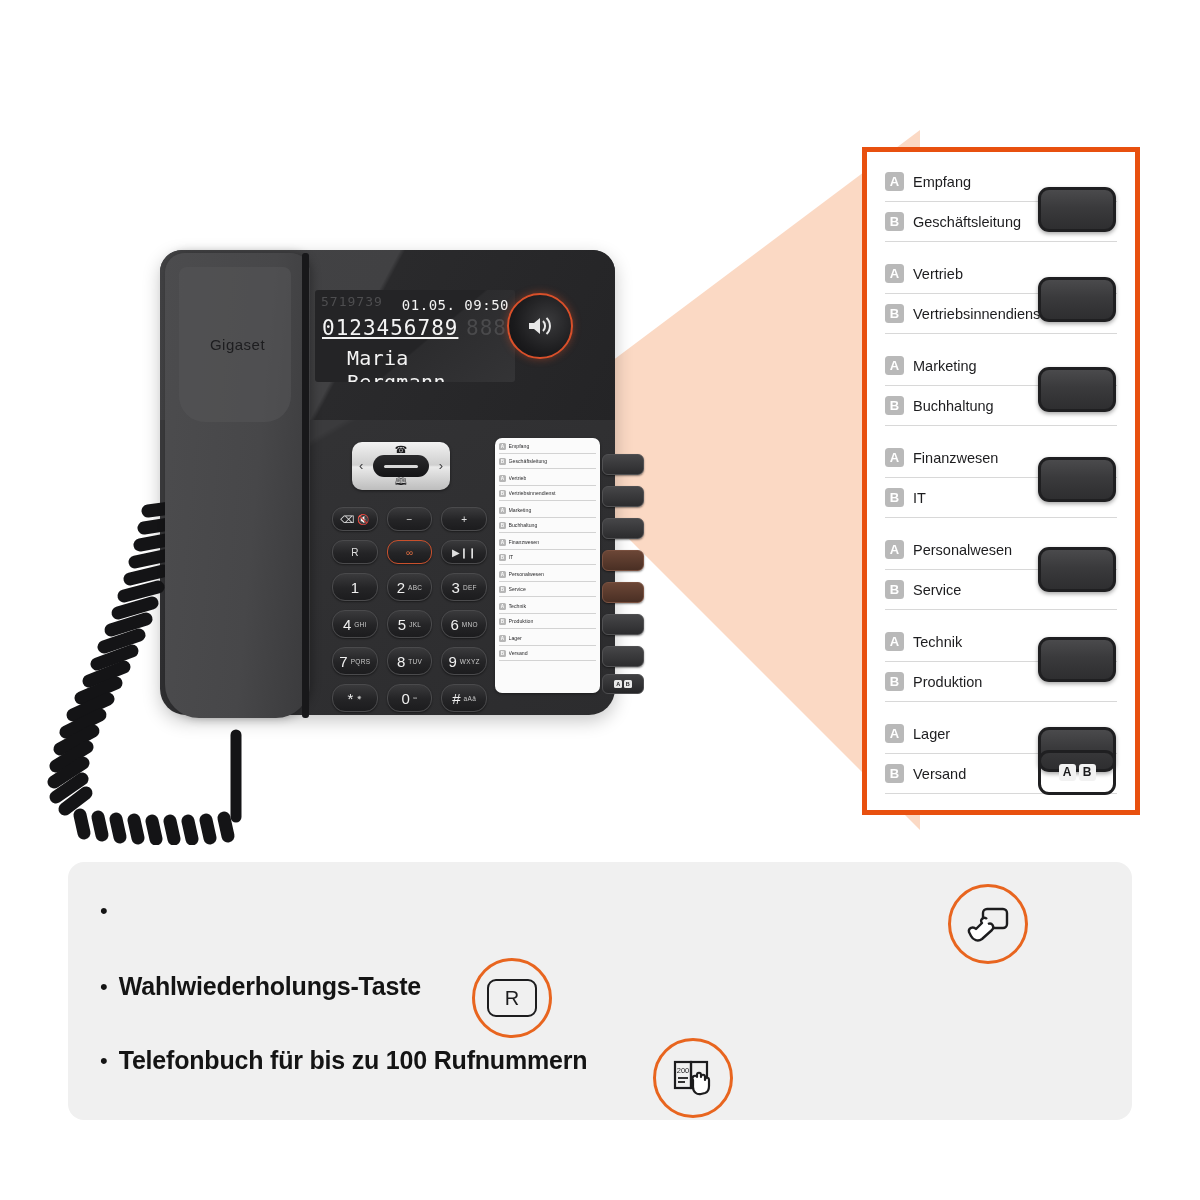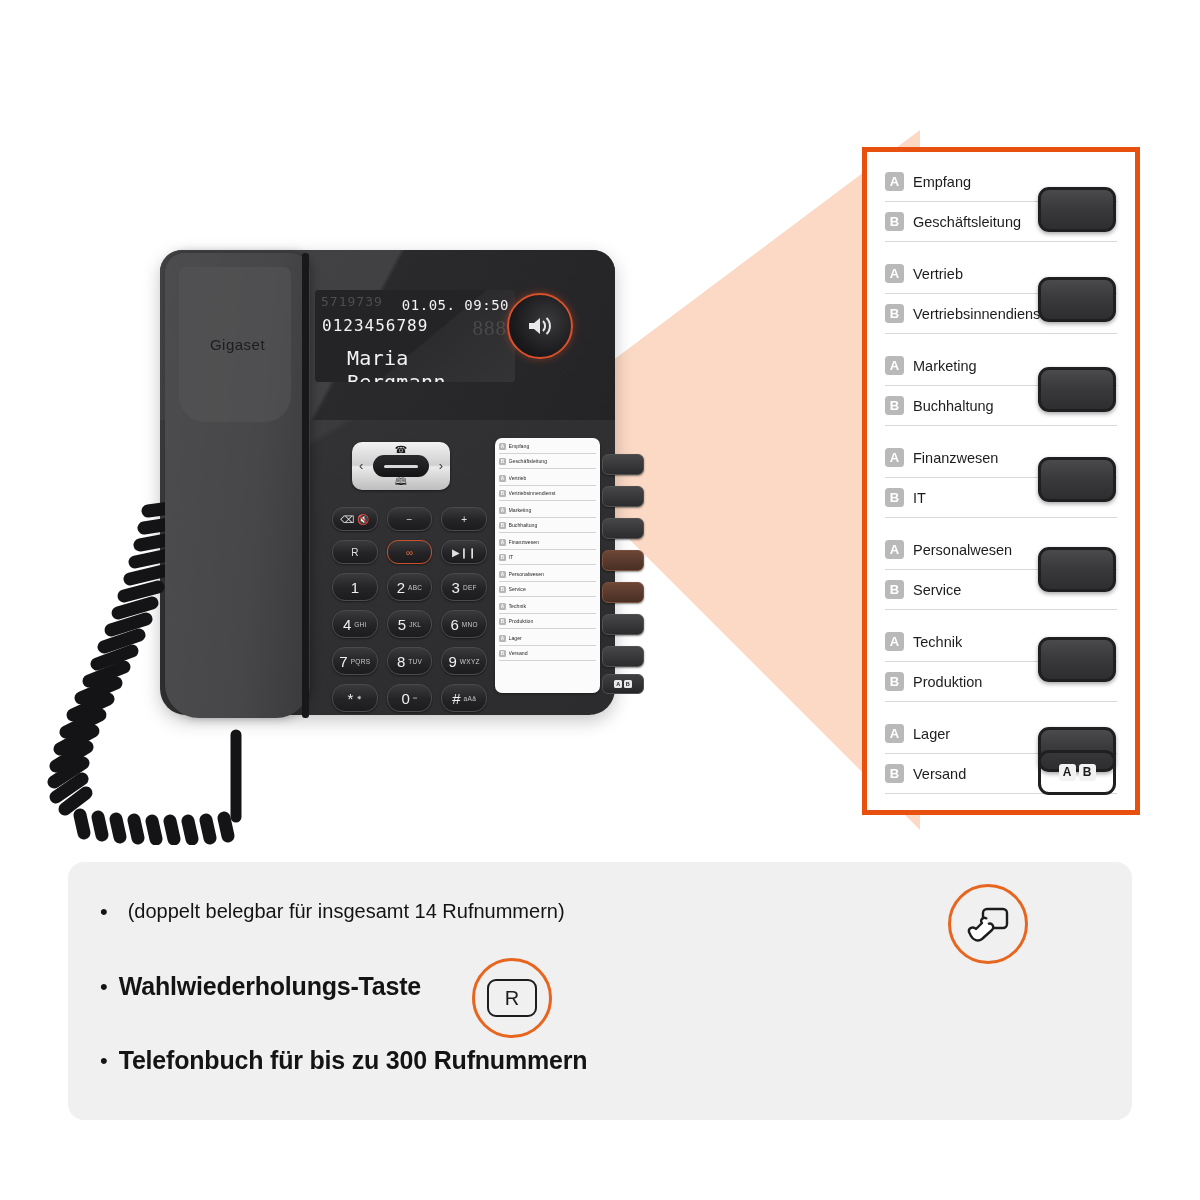--- a/index.html
+++ b/index.html
@@ -65,25 +65,26 @@
   .dsp-row1{
     position:absolute;left:6px;top:6px;width:188px;height:17px;
     display:flex;align-items:center;justify-content:flex-end;
   }
   .dsp-ghost{
     position:absolute;left:6px;top:4px;font-size:13px;color:#4e4e50;
     letter-spacing:1px;
   }
   .dsp-date{font-size:14px;color:#f2f2f2;letter-spacing:.5px;}
   .dsp-row2{
-    position:absolute;left:7px;top:26px;font-size:16px;color:#f4f4f4;
+    position:absolute;left:7px;top:26px;font-size:21px;color:#f4f4f4;
     letter-spacing:1px;
+    text-decoration:underline;
   }
   .dsp-row2-ghost{
-    position:absolute;right:8px;top:26px;font-size:21px;color:#4a4a4c;letter-spacing:1px;font-family:Liberation Serif, serif;
+    position:absolute;right:8px;top:26px;font-size:21px;color:#4a4a4c;letter-spacing:1px;
   }
   .dsp-row3{
     position:absolute;left:7px;top:56px;font-size:20px;color:#f4f4f4;letter-spacing:.3px;margin-left:25px;
   }
   .spk-btn{
     position:absolute;left:357px;top:48px;width:62px;height:62px;border-radius:50%;
     background:radial-gradient(circle at 62% 42%,#3a3a3c 0%,#1b1b1d 62%,#0e0e10 100%);
     border:2.5px solid #d9502a;
     display:flex;align-items:center;justify-content:center;
     box-shadow:0 0 9px rgba(217,80,42,.45);
@@ -566,37 +567,46 @@
         <div class="pbtn-ab">
           <span>A</span>
           <span>B</span>
         </div>
       </div>
   </div>
 
   <div class="card">
     <div class="feat f1">
       <span class="bullet">•</span>
-      <span class="fsub">(doppelt belegbar für insgesamt 14 Rufnummern)</span>
     </div>
     <div class="feat f2">
       <span class="bullet">•</span>
       <span class="ftext">Wahlwiederholungs-Taste</span>
     </div>
     <div class="feat f3">
       <span class="bullet">•</span>
-      <span class="ftext">Telefonbuch für bis zu 300 Rufnummern</span>
+      <span class="ftext">Telefonbuch für bis zu 100 Rufnummern</span>
     </div>
   </div>
 
   <div class="fcircle fc1">
     <svg width="46" height="42" viewBox="0 0 46 42">
       <rect x="18" y="6" width="24" height="19" rx="4" fill="none" stroke="#1c1c1e" stroke-width="2.4"></rect>
       <path d="M22 16 C19 13 14 17 17 20 L11 26 C8 23 3 25 4 29 L6 33 C8 37 13 39 17 36 L27 27 C30 24 27 19 23 21" fill="#fff" stroke="#1c1c1e" stroke-width="2.4" stroke-linejoin="round"></path>
     </svg>
   </div>
 
   <div class="fcircle fc2">
     <div class="rkey">R</div>
   </div>
 
+  <div class="fcircle fc3">
+    <svg width="46" height="44" viewBox="0 0 46 44">
+      <rect x="5" y="6" width="16" height="26" fill="none" stroke="#1c1c1e" stroke-width="2.2"></rect>
+      <rect x="21" y="6" width="16" height="26" fill="none" stroke="#1c1c1e" stroke-width="2.2"></rect>
+      <text x="13" y="17" font-size="7.5" fill="#1c1c1e" text-anchor="middle" font-family="Liberation Sans, sans-serif">200</text>
+      <line x1="8" y1="22" x2="18" y2="22" stroke="#1c1c1e" stroke-width="1.8"></line>
+      <line x1="8" y1="26" x2="15" y2="26" stroke="#1c1c1e" stroke-width="1.8"></line>
+      <path d="M27 21 C25 18 21 21 23 24 L23 31 C23 36 27 39 31 38 L35 37 C38 36 39 33 39 30 L39 24 C39 21 35 21 35 24 L35 21 C35 18 31 18 31 21 L31 19 C31 16 27 16 27 19 Z" fill="#fff" stroke="#1c1c1e" stroke-width="2.2" stroke-linejoin="round"></path>
+    </svg>
+  </div>
 
 </div>
 
 </body></html>

